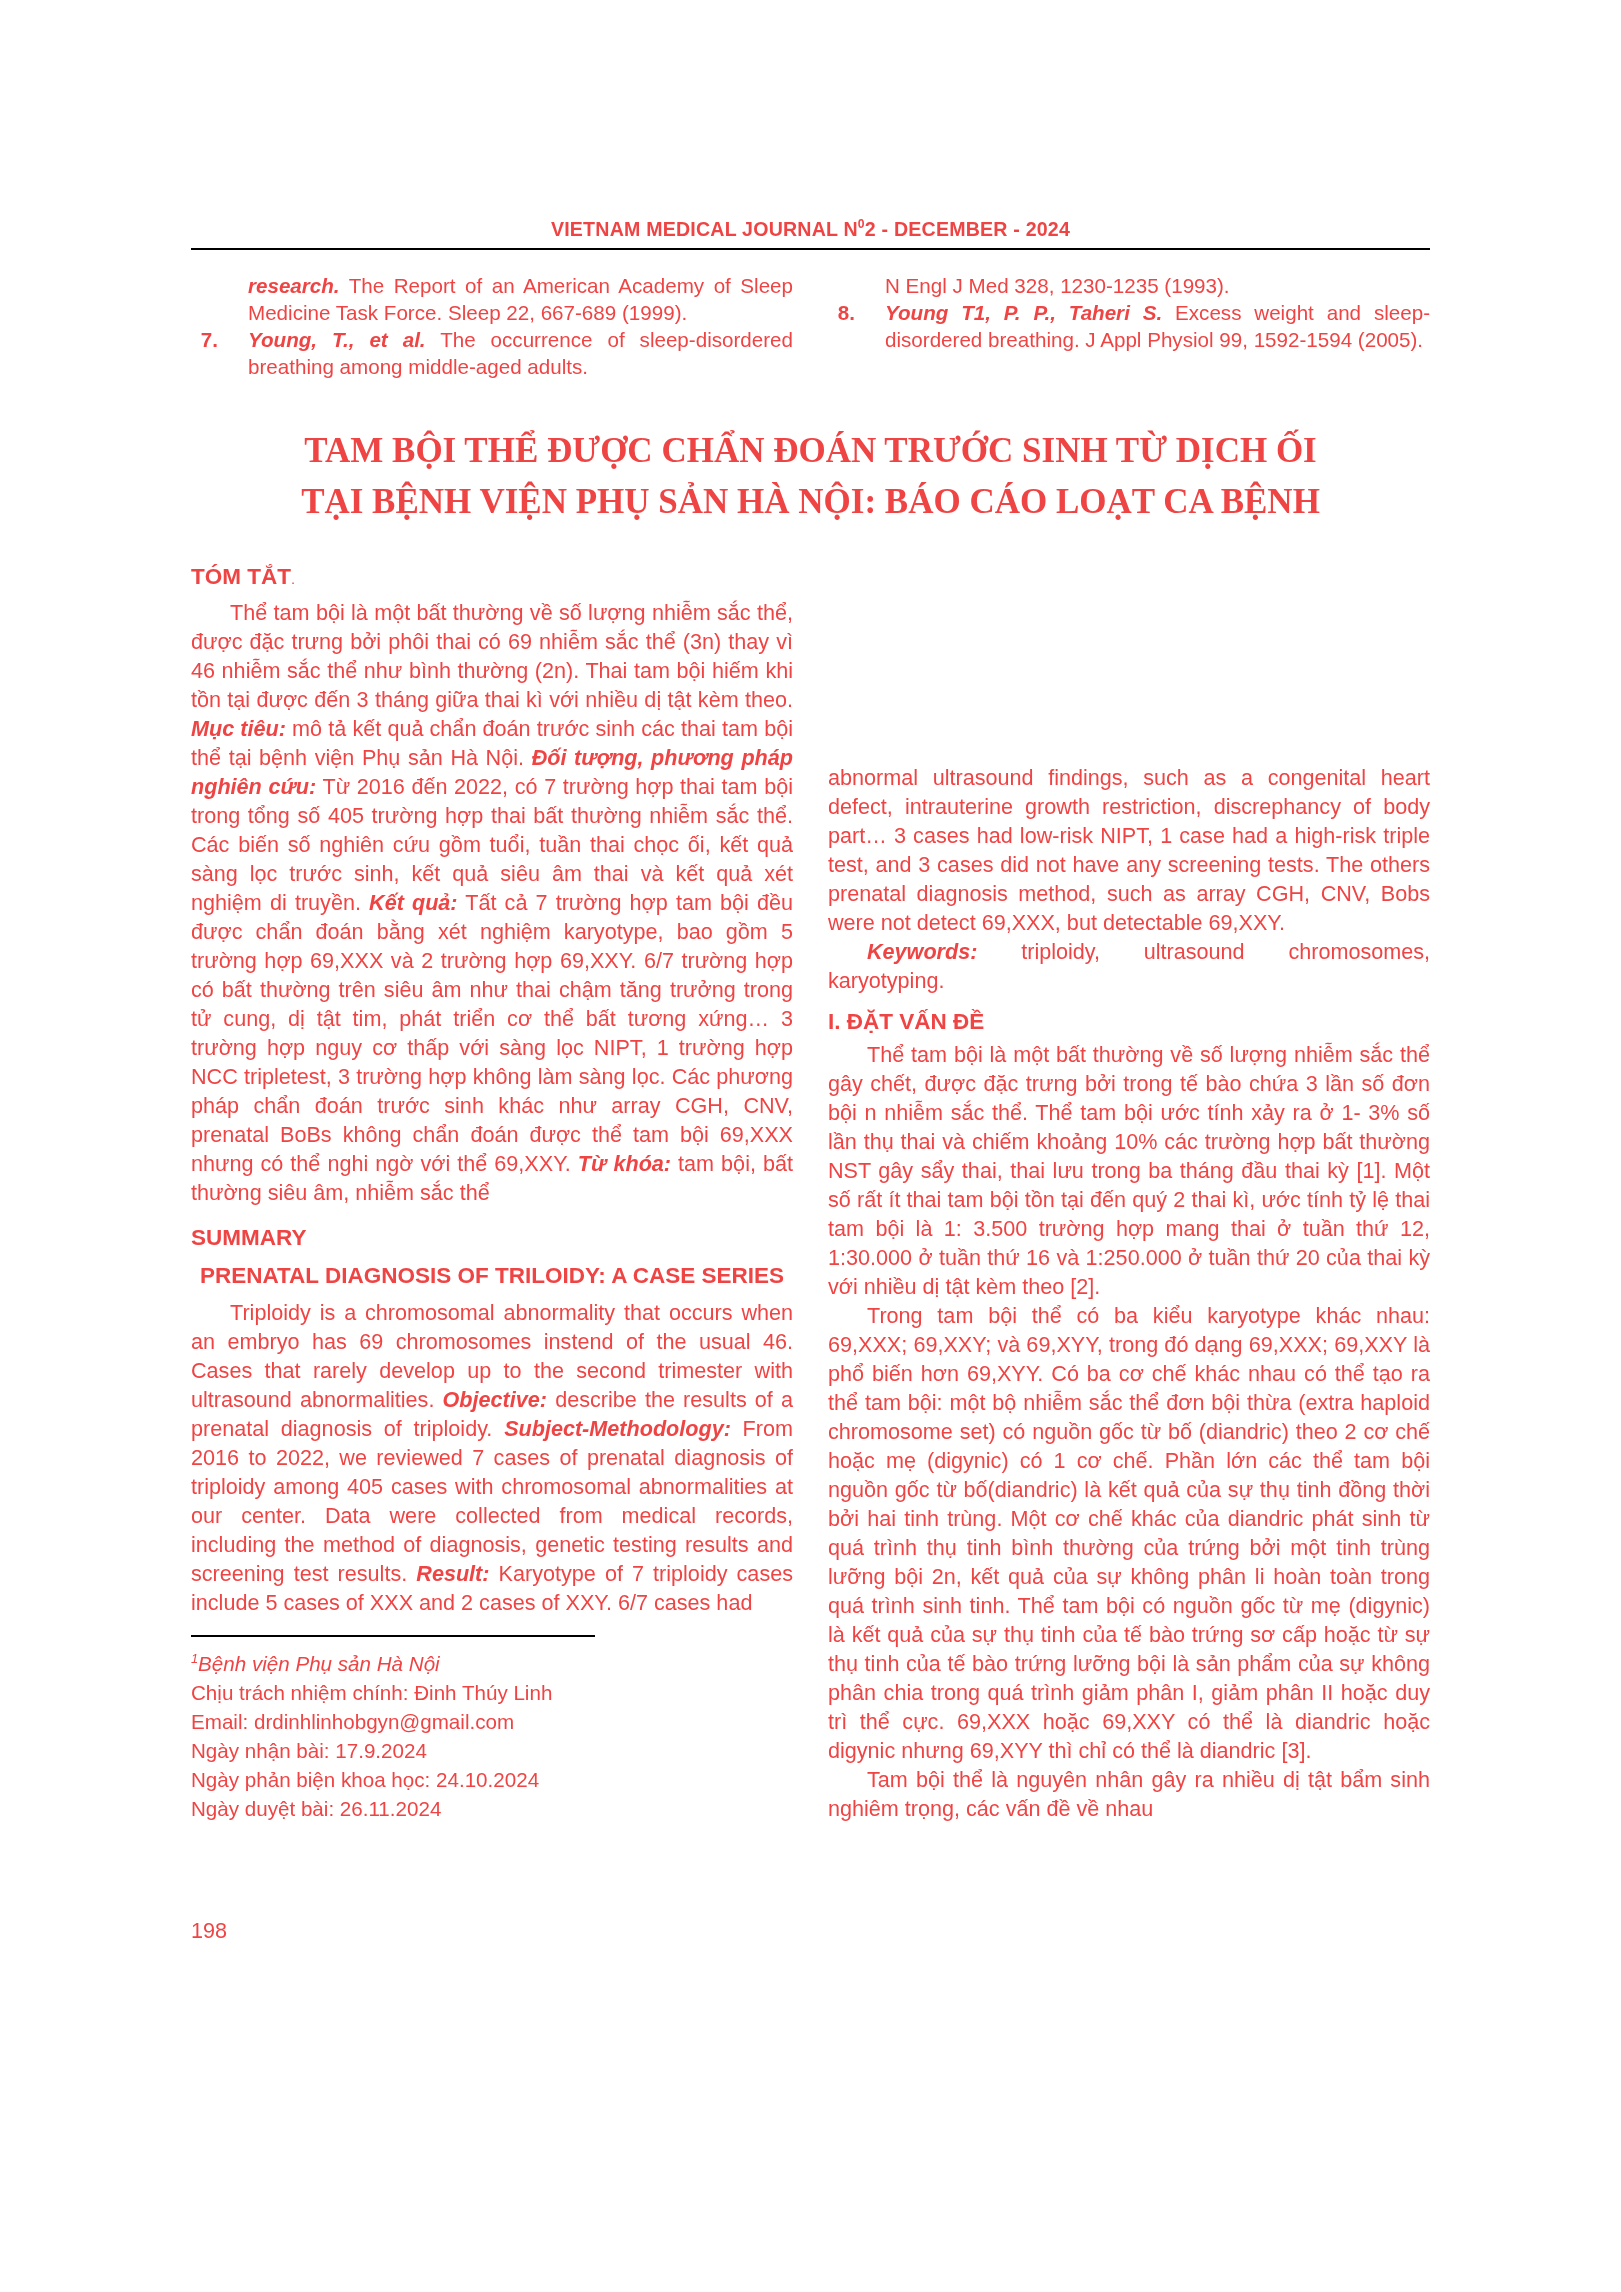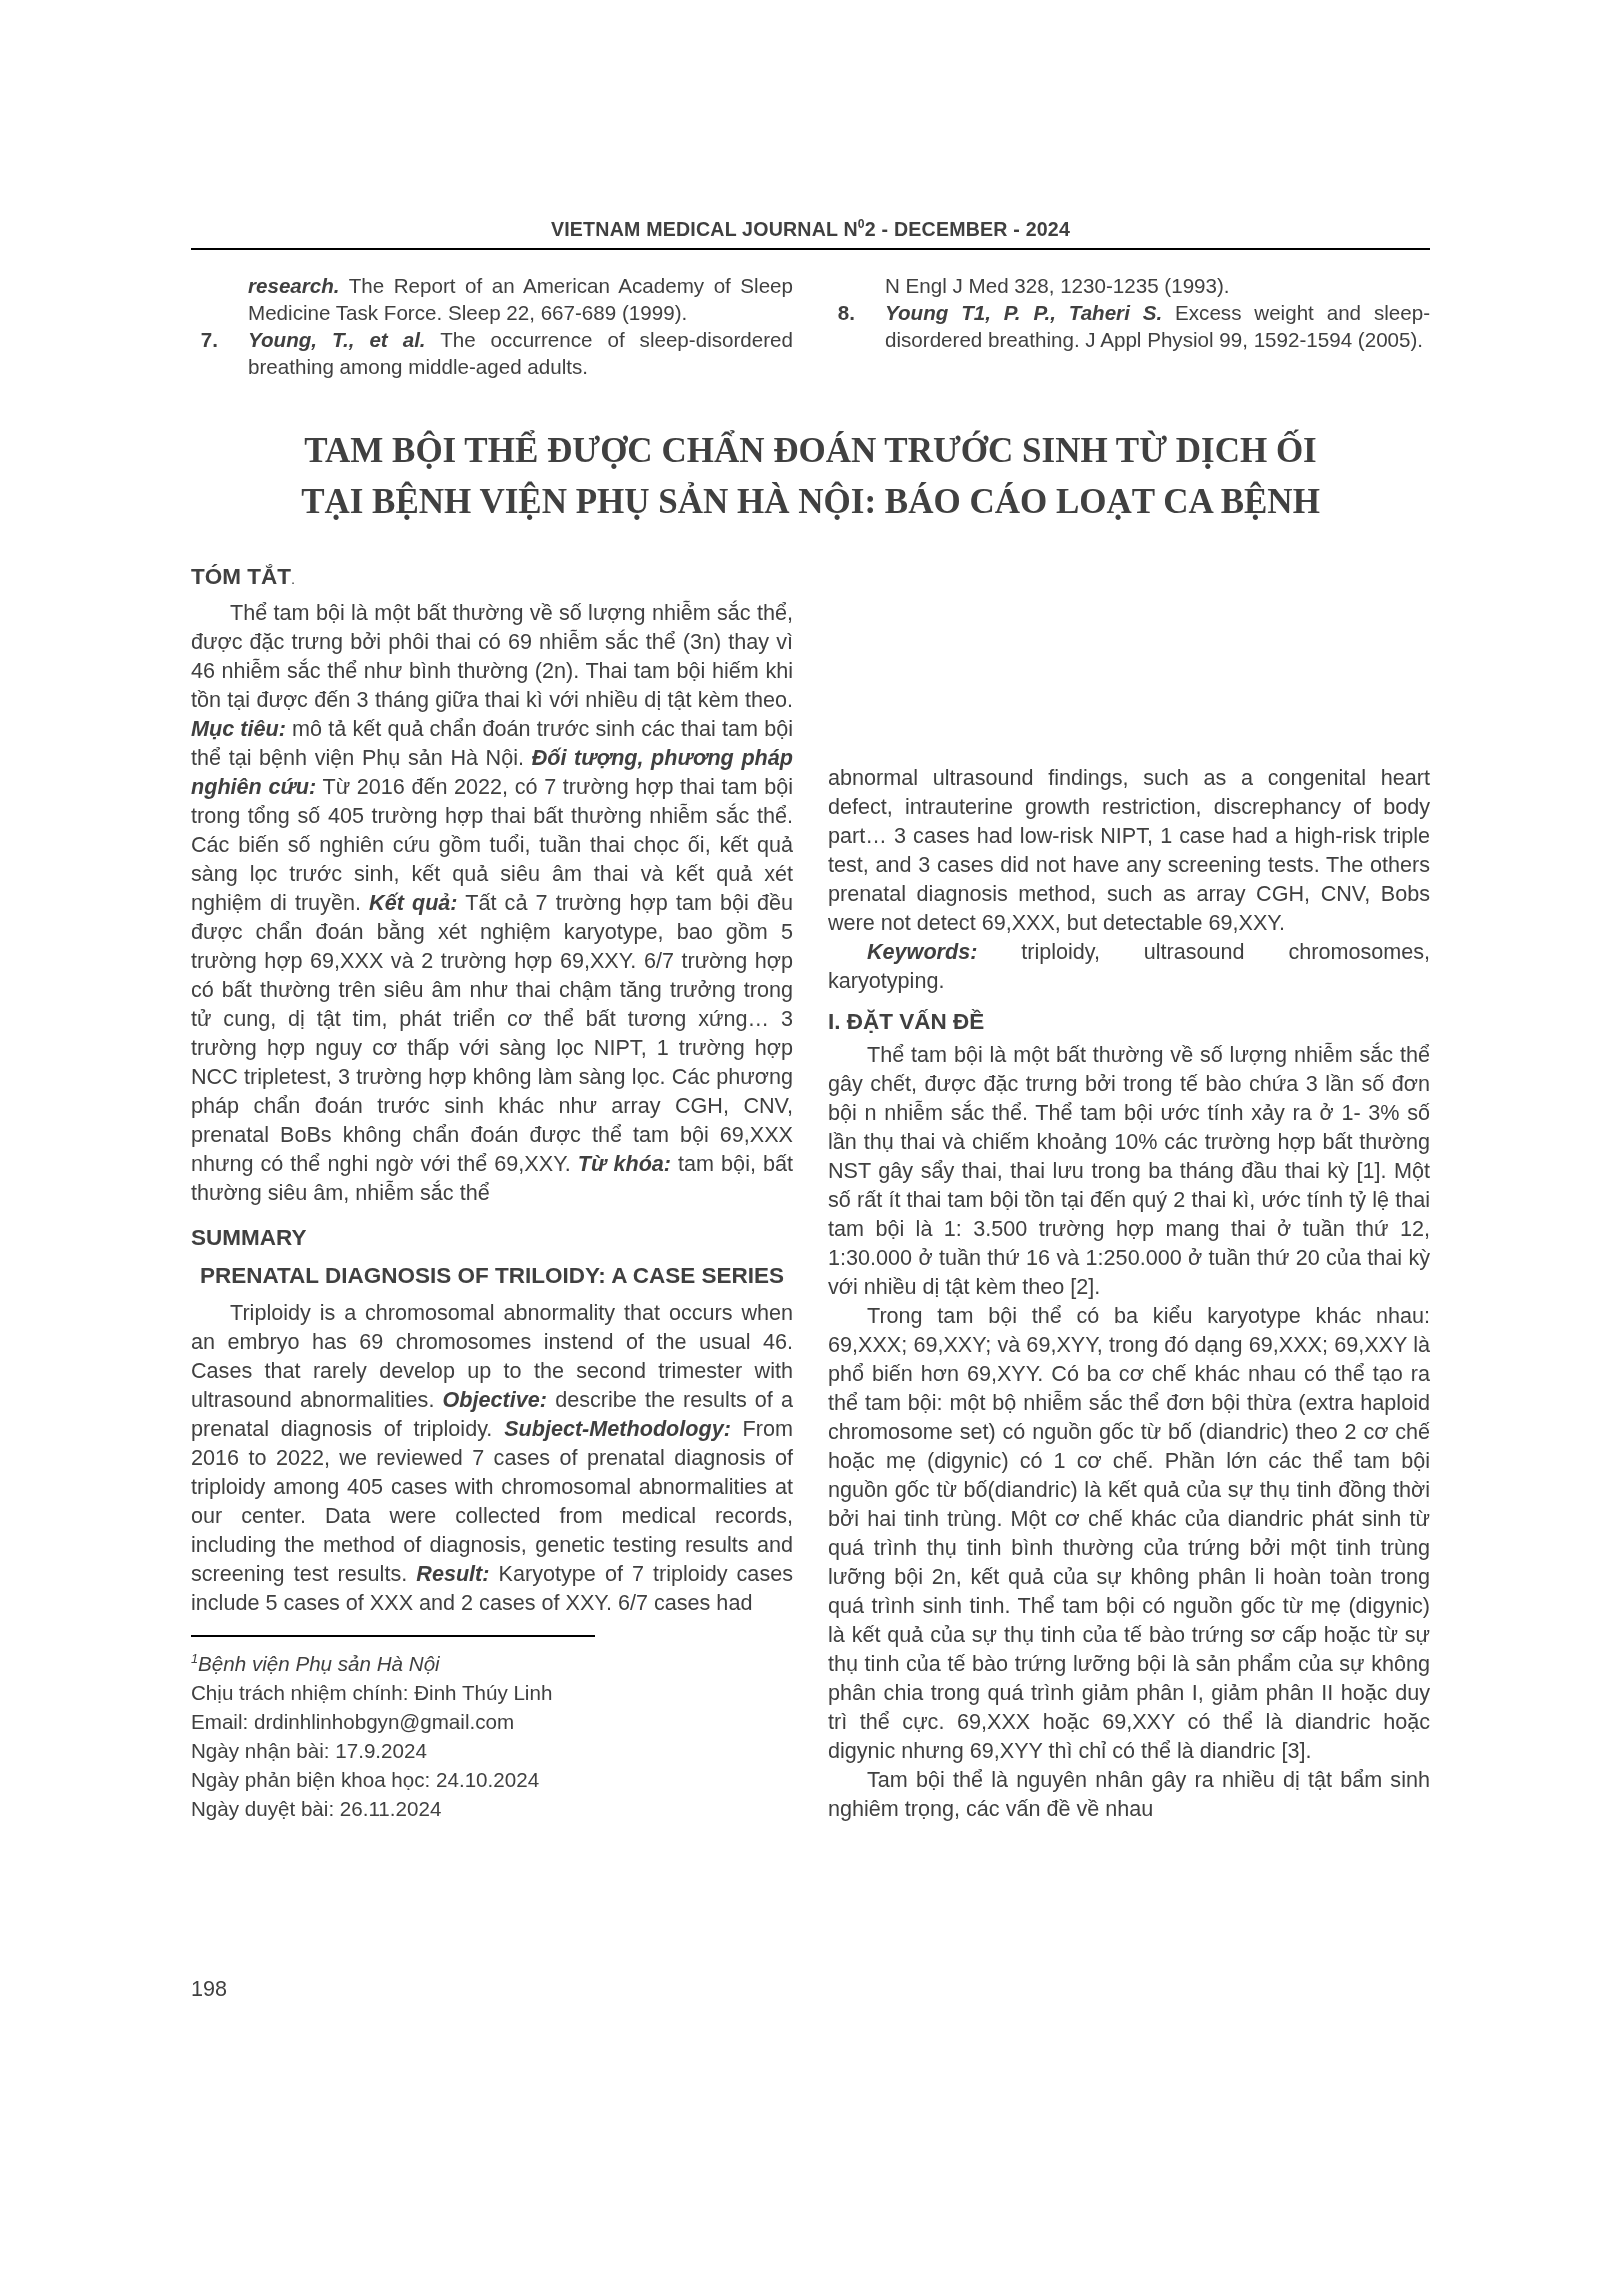--- a/index.html
+++ b/index.html
@@ -1,21 +1,21 @@
 <!DOCTYPE html>
 <html><head>
 <meta charset="utf-8">
 <style>
   html,body{margin:0;padding:0;background:#e8e8e8;}
   .page{
     position:relative;
     width:1621px;height:2293px;
     background:#ffffff;
     font-family:"Liberation Sans", sans-serif;
-    color:#404040;
+    color:#ef4444;
     overflow:hidden;
     box-sizing:border-box;
     padding:218px 191px 0 191px;
   }
   .b{font-weight:bold;font-style:italic;}
   .i{font-style:italic;}
   sup{font-size:0.62em;line-height:0;vertical-align:super;}
   
   .journal-header{
     text-align:center;
@@ -86,21 +86,21 @@
   p.body-par{margin:0;text-indent:39px;}
   p.body-par.noindent{text-indent:0;}
   
   .footnote{margin-top:17.6px;font-size:20.6px;line-height:29px;text-align:left;}
   .footnote-sep{
     border:none;border-top:2px solid #000;
     width:404px;margin:0 0 11.8px 0;
   }
   .page-number{
     position:absolute;
-    left:191px;top:1976px;
+    left:191px;top:1918px;
     font-size:21.6px;
   }
 </style>
 </head>
 <body>
 
 <div class="page">
 
   <div class="journal-header"><span>VIETNAM MEDICAL JOURNAL N</span><sup>0</sup><span>2 - DECEMBER - 2024</span></div>
   <hr class="header-rule">

